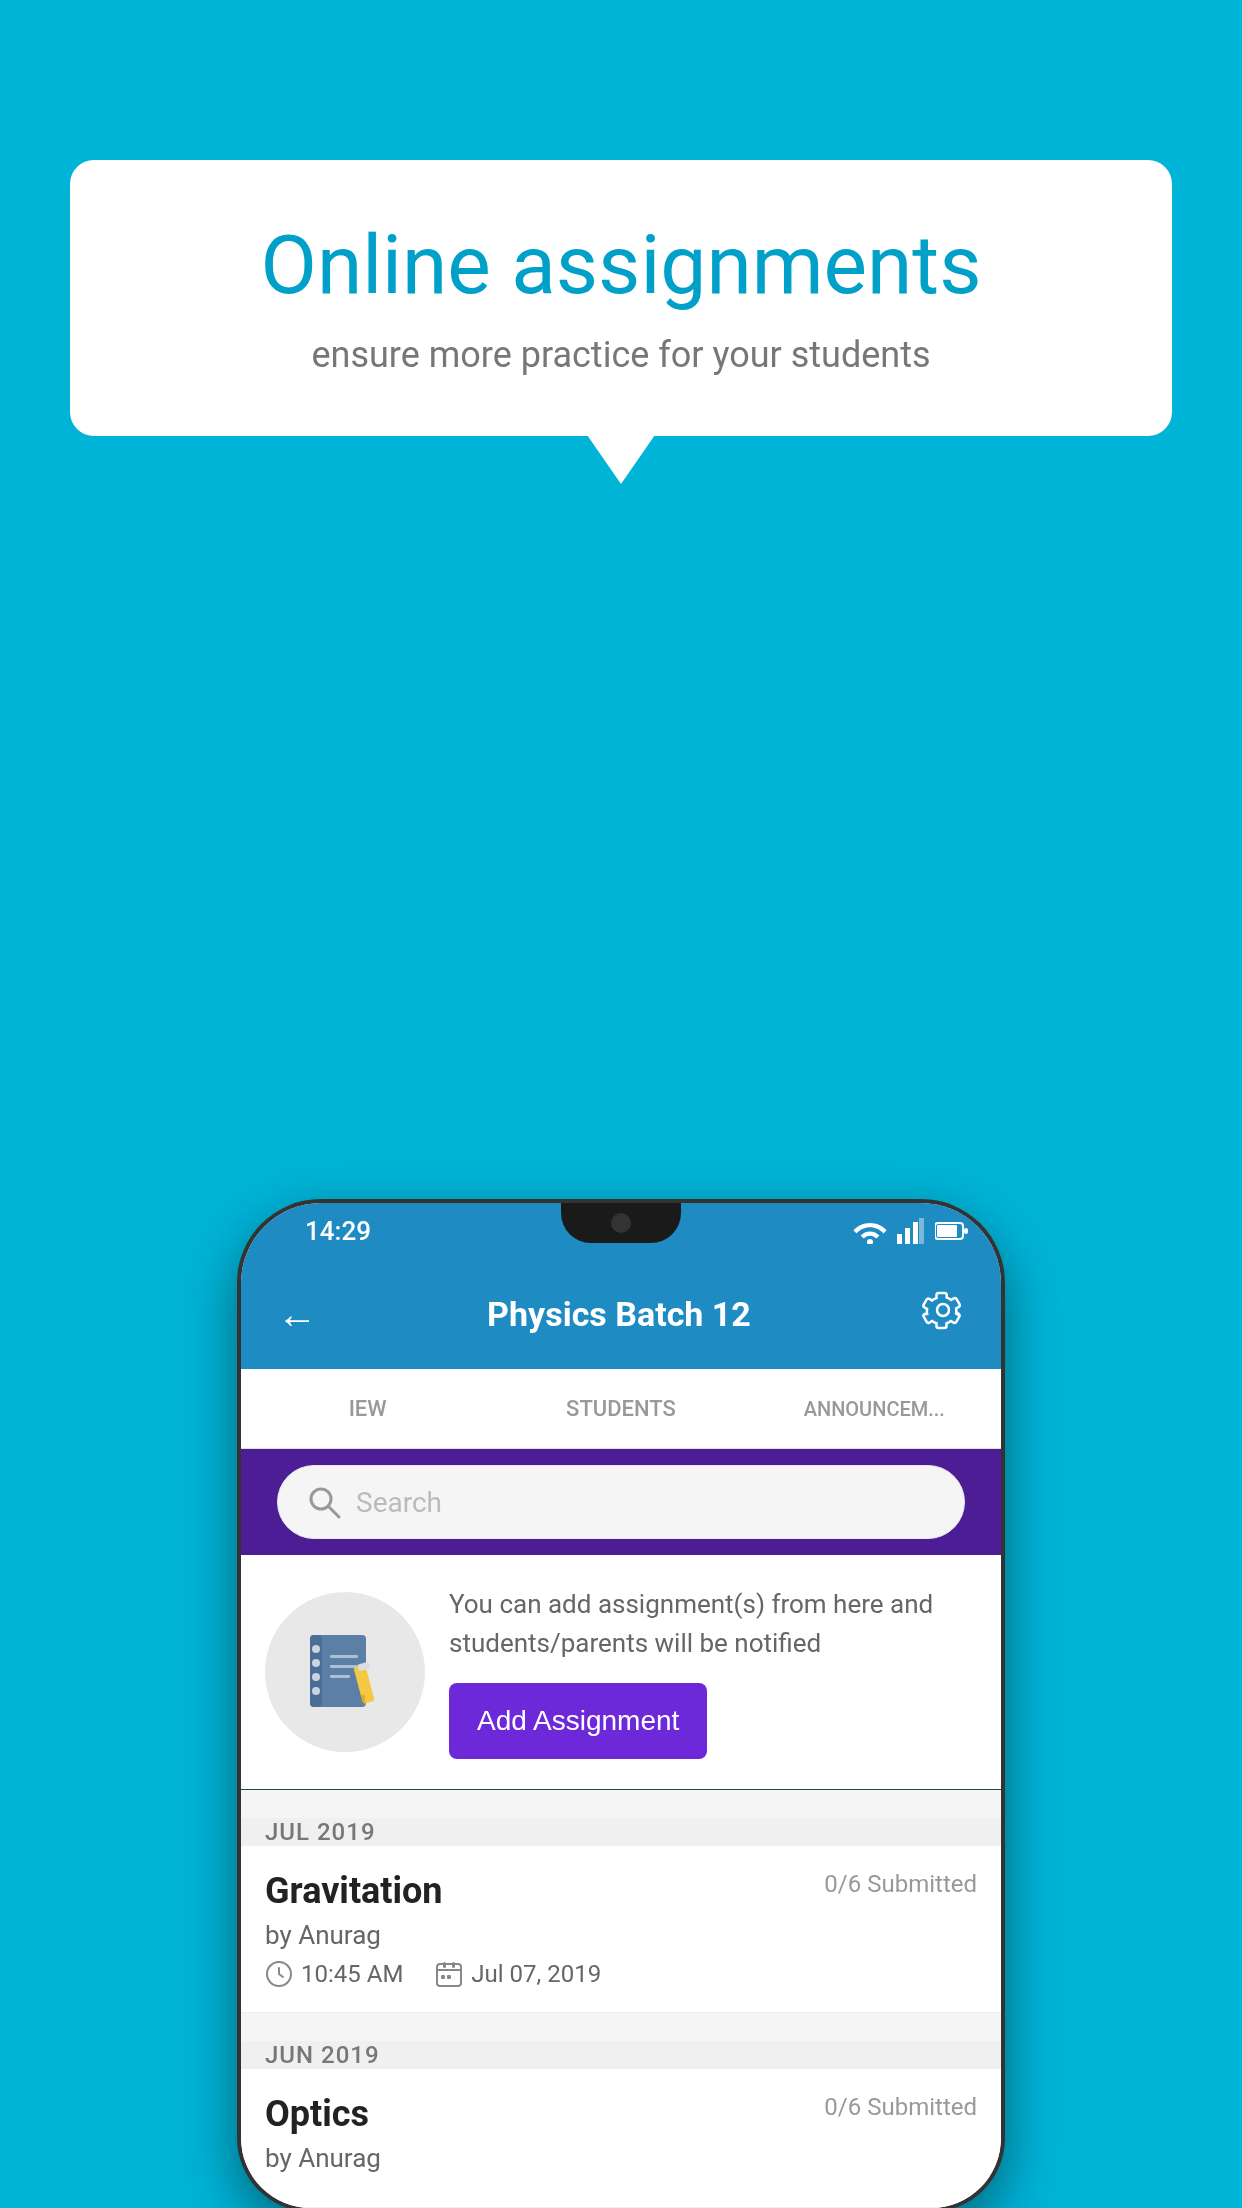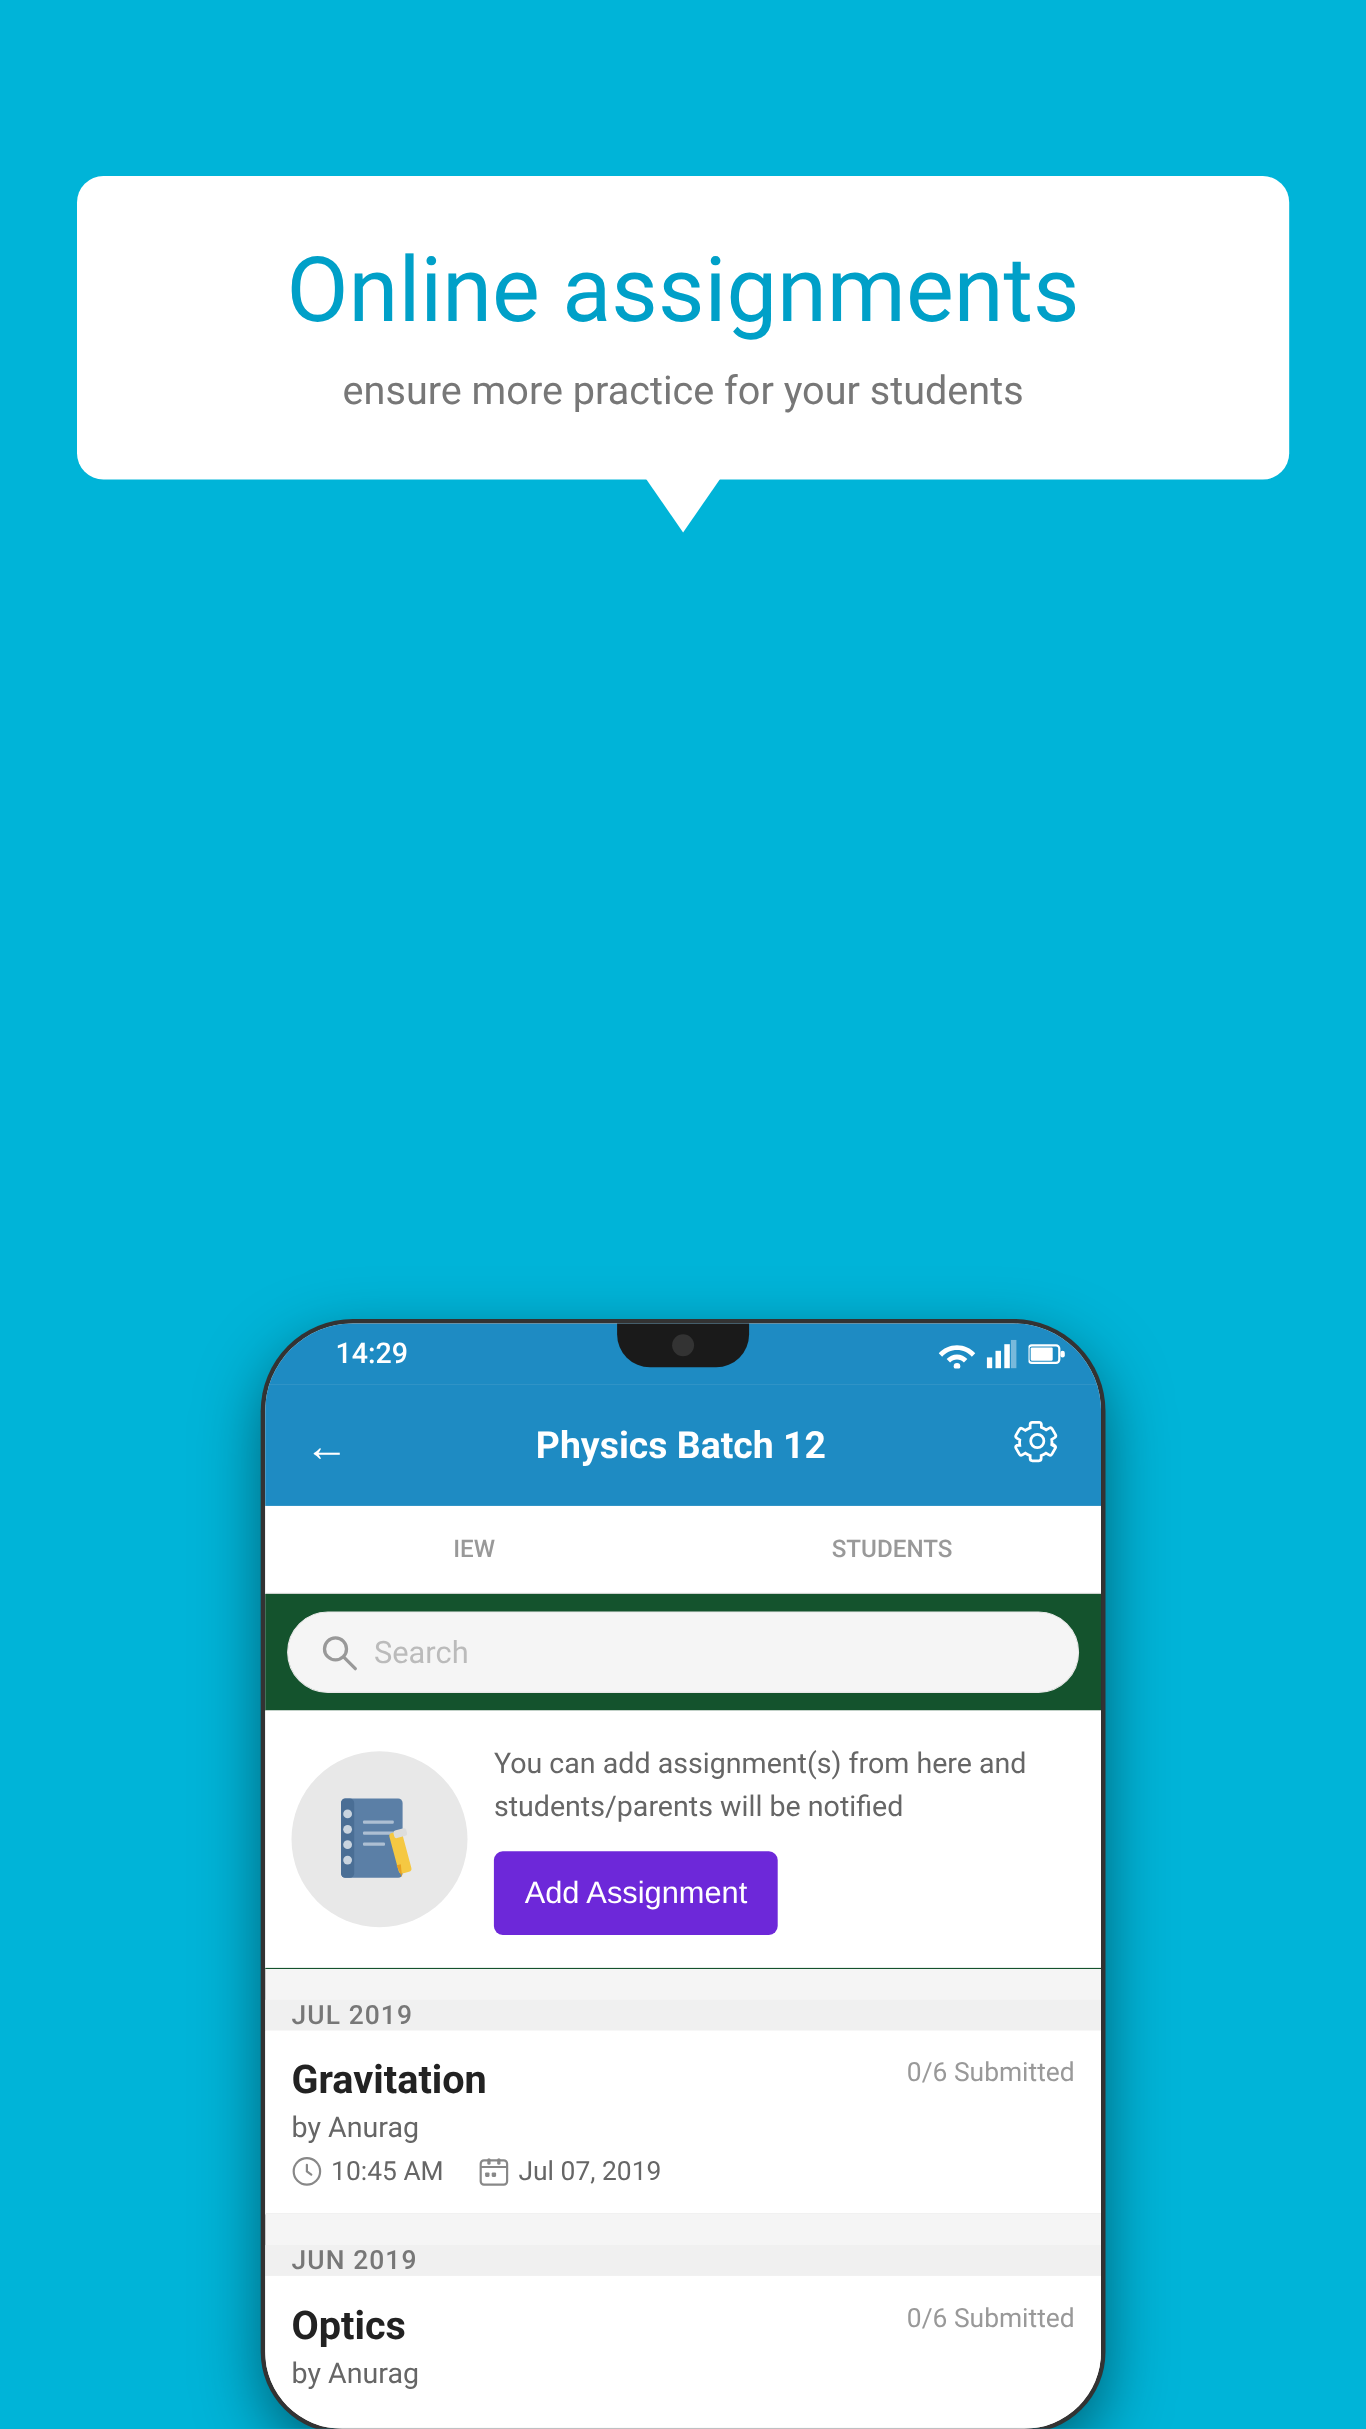--- a/index.html
+++ b/index.html
@@ -225,22 +225,22 @@
       position: absolute;
       bottom: 0;
       left: 0;
       right: 0;
       height: 4px;
       background: #1E8BC3;
     }
 
     
     .search-container {
-      background: #14532d;
-      padding: 16px 20px;
+      background: #4c1d95;
+      padding: 16px 36px;
       text-align: center;
     }
 
     .search-bar {
       background: #f5f5f5;
       border: 1px solid #e8e8e8;
       border-radius: 40px;
       display: flex;
       align-items: center;
       padding: 18px 28px;
@@ -405,20 +405,23 @@
           </svg>
         </div>
       </div>
 
       <div class="tab-bar">
         <div class="tab-item">
           <span>IEW</span>
         </div>
         <div class="tab-item">
           <span>STUDENTS</span>
+        </div>
+        <div class="tab-item" style="font-size:20px;">
+          <span>ANNOUNCEM...</span>
         </div>
       </div>
 
       <div class="search-container">
         <div class="search-bar">
           <svg width="36" height="36" viewBox="0 0 36 36" fill="#999">
             <circle cx="15" cy="15" r="10" stroke="#999" stroke-width="3" fill="none"></circle>
             <line x1="23" y1="23" x2="33" y2="33" stroke="#999" stroke-width="3" stroke-linecap="round"></line>
           </svg>
           <span class="search-placeholder">Search</span>

